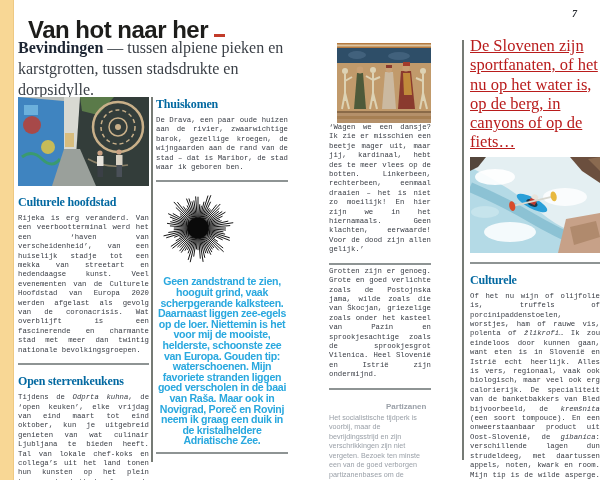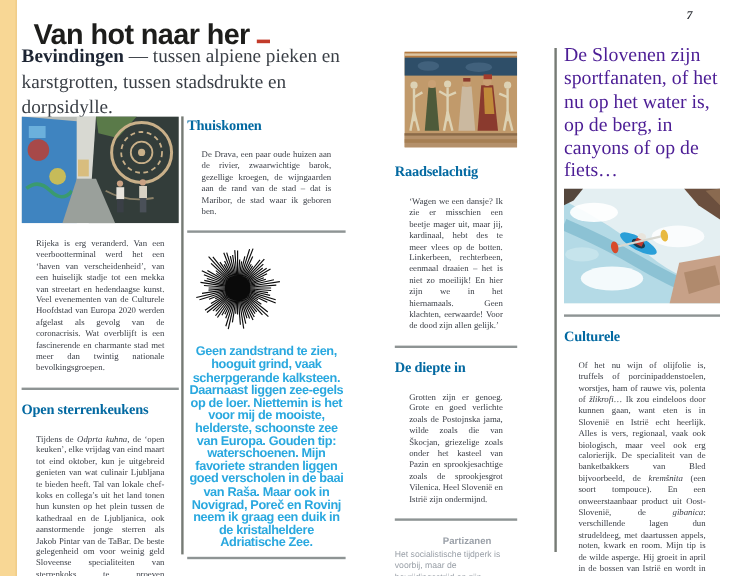--- a/index.html
+++ b/index.html
@@ -14,29 +14,29 @@
   .subtitle b{color:#1d2533;}
   .col{position:absolute;}
   .col1{left:18px;top:97px;width:131px;}
   .col2{left:156px;top:95px;width:132px;}
   .col3{left:329px;top:43px;width:102px;}
   .col4{left:470px;top:36px;width:130px;}
   .vrule{position:absolute;width:1.5px;background:#767b75;}
   .vrule-a{left:151px;top:97px;height:365px;}
   .vrule-b{left:462px;top:40px;height:420px;}
   h2.sec{margin:9px 0 4px;font:bold 12px "Liberation Serif",serif;color:#0369a1;letter-spacing:-0.2px;}
-  p.body{margin:12px;font-size:7.3px;line-height:1.29;text-align:justify;color:#383c44;}
+  p.body{margin:0;font-size:7.3px;line-height:1.29;text-align:justify;color:#383c44;font-family:Liberation Mono, monospace;}
   p.body i{font-style:italic;}
   .divider{border:none;border-top:2px solid #8e9494;margin:8px 0 2px;}
   .photo{display:block;}
   .urchin{display:block;margin:8px 0 2px 4px;}
   .zee-quote{margin:10px 0 0;font:bold 10.6px "Liberation Sans",sans-serif;letter-spacing:-0.3px;
              line-height:1.0;color:#29a8df;text-align:center;}
-  .pull-quote{margin:0 0 0 0;font:400 16.5px "Liberation Serif",serif;line-height:1.17;color:#4c1d95;}
-  .partizanen-title{margin:12px 0 2px;font:bold 8px "Liberation Sans",sans-serif;color:#9aa0a8;padding-left:40px;}
+  .pull-quote{margin:0 0 0 0;font:400 16.5px "Liberation Serif",serif;line-height:1.17;color:#b91c1c;text-decoration:underline;}
+  .partizanen-title{margin:12px 17px 2px;font:bold 8px "Liberation Sans",sans-serif;color:#9aa0a8;padding-left:40px;}
   .partizanen-body{margin:0;font:400 7.2px "Liberation Sans",sans-serif;line-height:1.32;color:#9aa0a8;text-align:left;}
 </style>
 </head>
 <body>
 
 <div class="page">
   <div class="edge-strip"></div>
   <div class="pageno">7</div>
 
   <h1 class="title"><span>Van hot naar her</span><span class="title-mark"></span></h1>
@@ -66,20 +66,21 @@
       <polygon points="46,52 62,52 78,89 34,89" fill="#9aa09b"></polygon>
       <g>
         <circle cx="82" cy="56" r="2.6" fill="#caa183"></circle>
         <rect x="79" y="59" width="6.5" height="10" fill="#e8e4dc"></rect>
         <rect x="79.5" y="69" width="5.5" height="11" fill="#3a3f46"></rect>
         <circle cx="101" cy="55" r="2.6" fill="#caa183"></circle>
         <rect x="98" y="58" width="6.5" height="10" fill="#d9d2c4"></rect>
         <rect x="98.5" y="68" width="5.5" height="12" fill="#4a5058"></rect>
       </g>
     </svg>
+    <h2 class="sec">Culturele hoofdstad</h2>
     <p class="body">Rijeka is erg veranderd. Van een veerbootterminal werd het een ‘haven van verscheidenheid’, van een huiselijk stadje tot een mekka van streetart en hedendaagse kunst. Veel evenementen van de Culturele Hoofdstad van Europa 2020 werden afgelast als gevolg van de coronacrisis. Wat overblijft is een fascinerende en charmante stad met meer dan twintig nationale bevolkingsgroepen.</p>
     <hr class="divider">
     <h2 class="sec">Open sterrenkeukens</h2>
     <p class="body"><span>Tijdens de </span><i>Odprta kuhna</i><span>, de ‘open keuken’, elke vrijdag van eind maart tot eind oktober, kun je uitgebreid genieten van wat culinair Ljubljana te bieden heeft. Tal van lokale chef-koks en collega’s uit het land tonen hun kunsten op het plein tussen de kathedraal en de Ljubljanica, ook aanstormende jonge sterren als Jakob Pintar van de TaBar. De beste gelegenheid om voor weinig geld Sloveense specialiteiten van sterrenkoks te proeven (odprtakuhna.si).</span></p>
   </div>
 
   <div class="col col2">
     <h2 class="sec" style="margin-top:2px">Thuiskomen</h2>
     <p class="body">De Drava, een paar oude huizen aan de rivier, zwaarwichtige barok, gezellige kroegen, de wijngaarden aan de rand van de stad – dat is Maribor, de stad waar ik geboren ben.</p>
     <hr class="divider">
@@ -210,24 +211,22 @@
           <rect x="49" y="22" width="6" height="3" fill="#8a3a2e"></rect>
         <polygon points="64,28 74,28 78,66 61,66" fill="#8a3a2e"></polygon>
           <polygon points="66,30 73,30 75,52 67,52" fill="#c08a3a"></polygon>
           <circle cx="69" cy="25" r="3.6" fill="#c9a074"></circle>
           <rect x="66" y="19" width="7" height="4" fill="#a33b2c"></rect>
       </g>
       <rect y="68" width="94" height="12" fill="#b4906a"></rect>
       <rect y="68" width="94" height="2" fill="#8a6a48"></rect>
       <rect y="73" width="94" height="3" fill="#a0784a" opacity="0.7"></rect>
     </svg>
-    <h2 class="sec" style="margin-top:13px">Raadselachtig</h2>
     <p class="body">‘Wagen we een dansje? Ik zie er misschien een beetje mager uit, maar jij, kardinaal, hebt des te meer vlees op de botten. Linkerbeen, rechterbeen, eenmaal draaien – het is niet zo moeilijk! En hier zijn we in het hiernamaals. Geen klachten, eerwaarde! Voor de dood zijn allen gelijk.’</p>
     <hr class="divider">
-    <h2 class="sec">De diepte in</h2>
     <p class="body">Grotten zijn er genoeg. Grote en goed verlichte zoals de Postojnska jama, wilde zoals die van Škocjan, griezelige zoals onder het kasteel van Pazin en sprookjesachtige zoals de sprookjesgrot Vilenica. Heel Slovenië en Istrië zijn ondermijnd.</p>
     <hr class="divider">
     <h3 class="partizanen-title">Partizanen</h3>
     <p class="partizanen-body">Het socialistische tijdperk is voorbij, maar de bevrijdingsstrijd en zijn verschrikkingen zijn niet vergeten. Bezoek ten minste een van de goed verborgen partizanenbases om de geschiedenis van Joegoslavië te begrijpen: Baza 20 op Kočevski rog is een ideaal voorbeeld.</p>
   </div>
 
   <div class="col col4">
     <p class="pull-quote">De Slovenen zijn sportfanaten, of het nu op het water is, op de berg, in canyons of op de fiets…</p>
     <svg class="photo" style="margin-top:5px" width="130" height="96" viewBox="0 0 130 96">
       <rect width="130" height="96" fill="#e4eff2"></rect>

